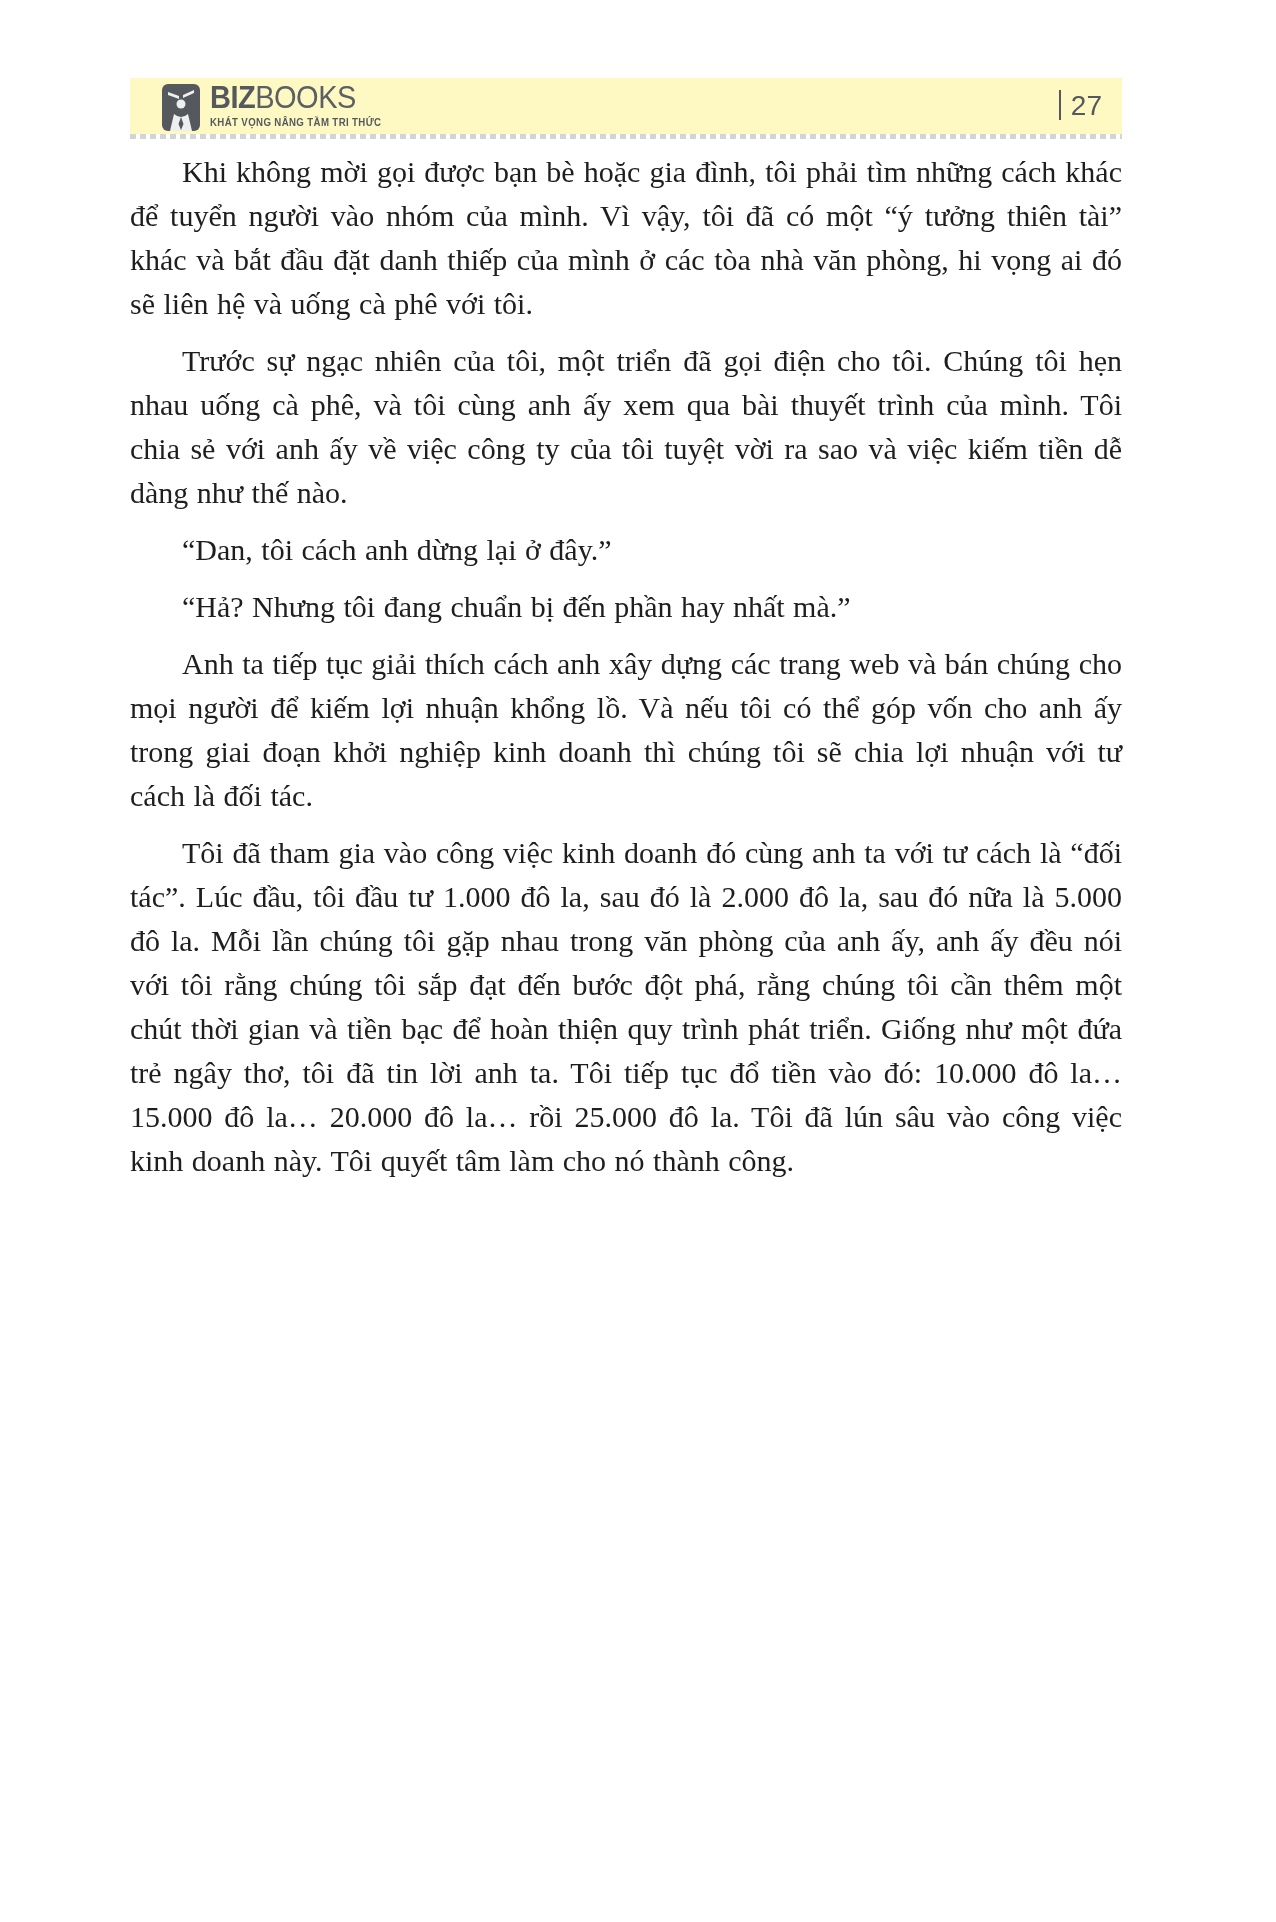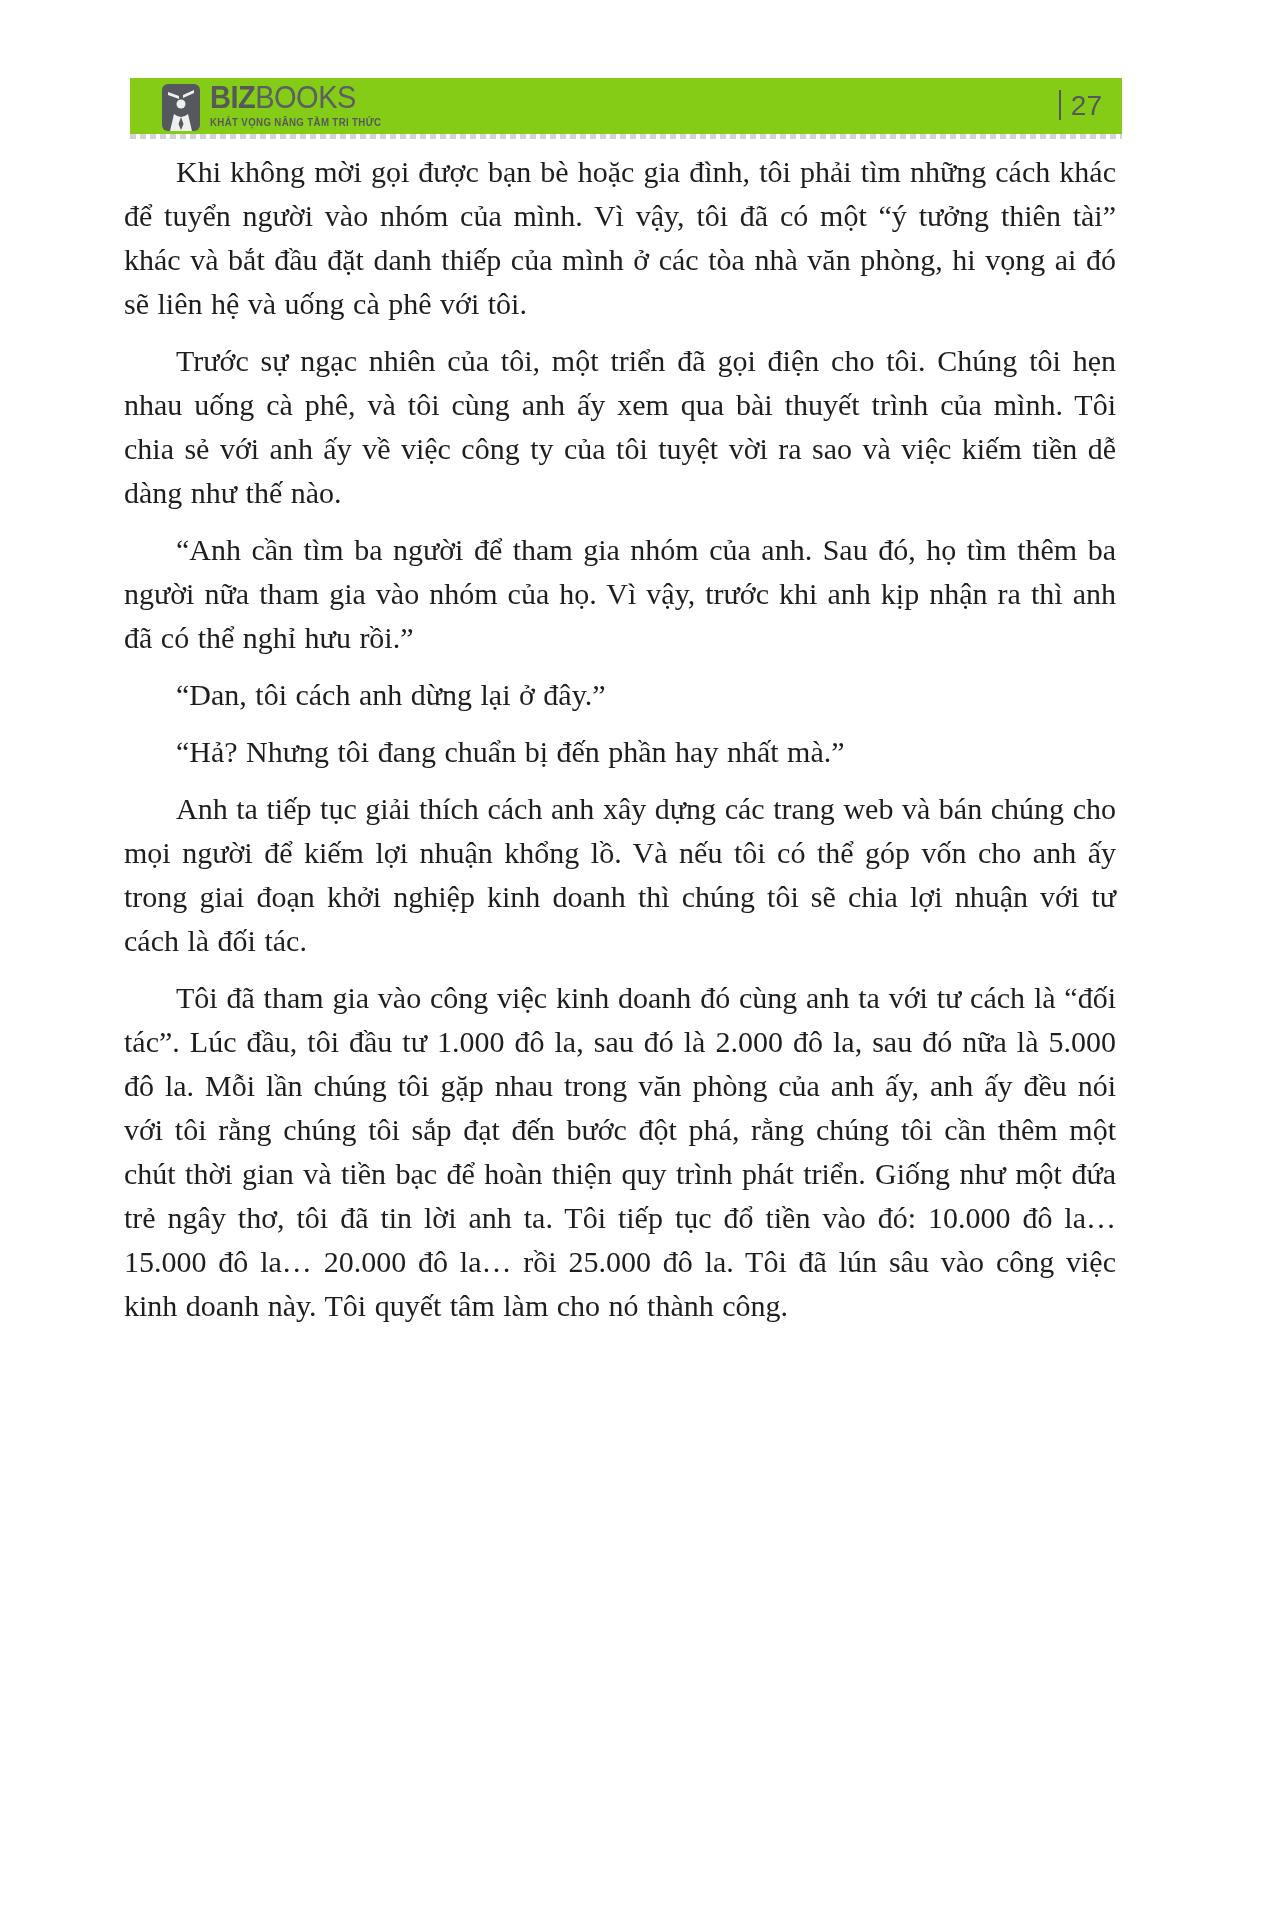--- a/index.html
+++ b/index.html
@@ -18,21 +18,21 @@
     position: relative;
   }
 
   
   .header-bar {
     position: absolute;
     left: 130px;
     top: 78px;
     width: 992px;
     height: 56px;
-    background: #84cc16;
+    background: #fef9c3;
     display: flex;
     align-items: center;
     justify-content: space-between;
     padding: 0 20px 0 32px;
   }
   
   .header-bar::after {
     content: "";
     position: absolute;
     left: 0;
@@ -89,21 +89,21 @@
   .pn-divider {
     display: inline-block;
     width: 2px;
     height: 30px;
     background: #55595d;
   }
 
   
   .content {
     position: absolute;
-    left: 124px;
+    left: 130px;
     top: 150px;
     width: 992px;
   }
   .content p {
     font-size: 30px;
     line-height: 44px;
     color: #1e1e1e;
     text-align: justify;
     text-indent: 52px;
     margin-bottom: 13px;
@@ -138,20 +138,19 @@
     </div>
     <div class="page-number">
       <span class="pn-divider"></span>
       <span>27</span>
     </div>
   </header>
 
   <main class="content">
     <p>Khi không mời gọi được bạn bè hoặc gia đình, tôi phải tìm những cách khác để tuyển người vào nhóm của mình. Vì vậy, tôi đã có một “ý tưởng thiên tài” khác và bắt đầu đặt danh thiếp của mình ở các tòa nhà văn phòng, hi vọng ai đó sẽ liên hệ và uống cà phê với tôi.</p>
     <p>Trước sự ngạc nhiên của tôi, một triển đã gọi điện cho tôi. Chúng tôi hẹn nhau uống cà phê, và tôi cùng anh ấy xem qua bài thuyết trình của mình. Tôi chia sẻ với anh ấy về việc công ty của tôi tuyệt vời ra sao và việc kiếm tiền dễ dàng như thế nào.</p>
-    <p>“Anh cần tìm ba người để tham gia nhóm của anh. Sau đó, họ tìm thêm ba người nữa tham gia vào nhóm của họ. Vì vậy, trước khi anh kịp nhận ra thì anh đã có thể nghỉ hưu rồi.”</p>
     <p>“Dan, tôi cách anh dừng lại ở đây.”</p>
     <p>“Hả? Nhưng tôi đang chuẩn bị đến phần hay nhất mà.”</p>
     <p>Anh ta tiếp tục giải thích cách anh xây dựng các trang web và bán chúng cho mọi người để kiếm lợi nhuận khổng lồ. Và nếu tôi có thể góp vốn cho anh ấy trong giai đoạn khởi nghiệp kinh doanh thì chúng tôi sẽ chia lợi nhuận với tư cách là đối tác.</p>
     <p>Tôi đã tham gia vào công việc kinh doanh đó cùng anh ta với tư cách là “đối tác”. Lúc đầu, tôi đầu tư 1.000 đô la, sau đó là 2.000 đô la, sau đó nữa là 5.000 đô la. Mỗi lần chúng tôi gặp nhau trong văn phòng của anh ấy, anh ấy đều nói với tôi rằng chúng tôi sắp đạt đến bước đột phá, rằng chúng tôi cần thêm một chút thời gian và tiền bạc để hoàn thiện quy trình phát triển. Giống như một đứa trẻ ngây thơ, tôi đã tin lời anh ta. Tôi tiếp tục đổ tiền vào đó: 10.000 đô la… 15.000 đô la… 20.000 đô la… rồi 25.000 đô la. Tôi đã lún sâu vào công việc kinh doanh này. Tôi quyết tâm làm cho nó thành công.</p>
   </main>
 
 </div>
 
 </body></html>

